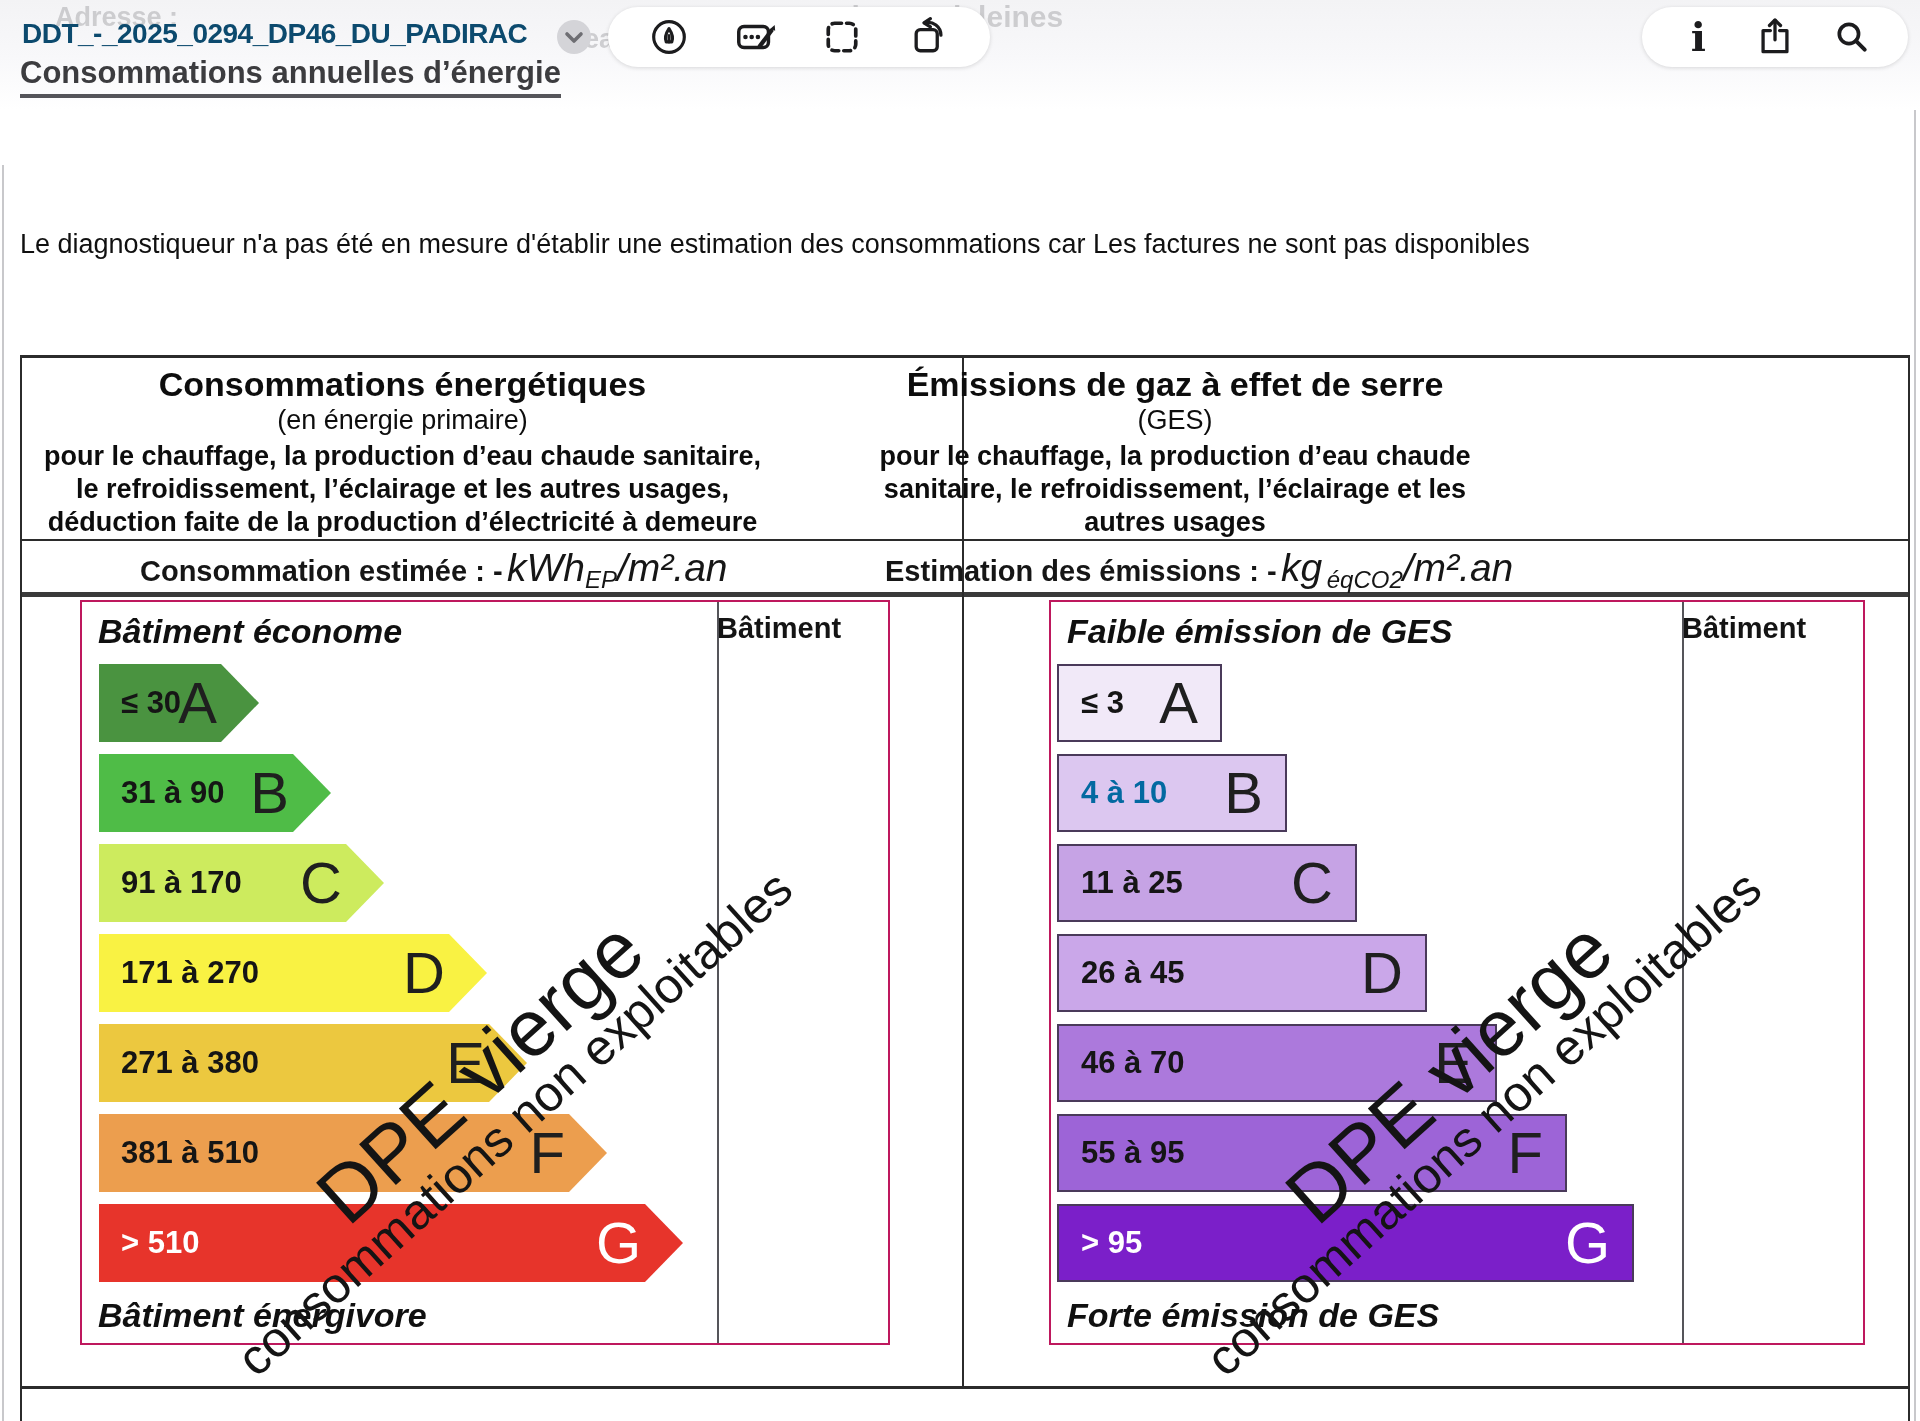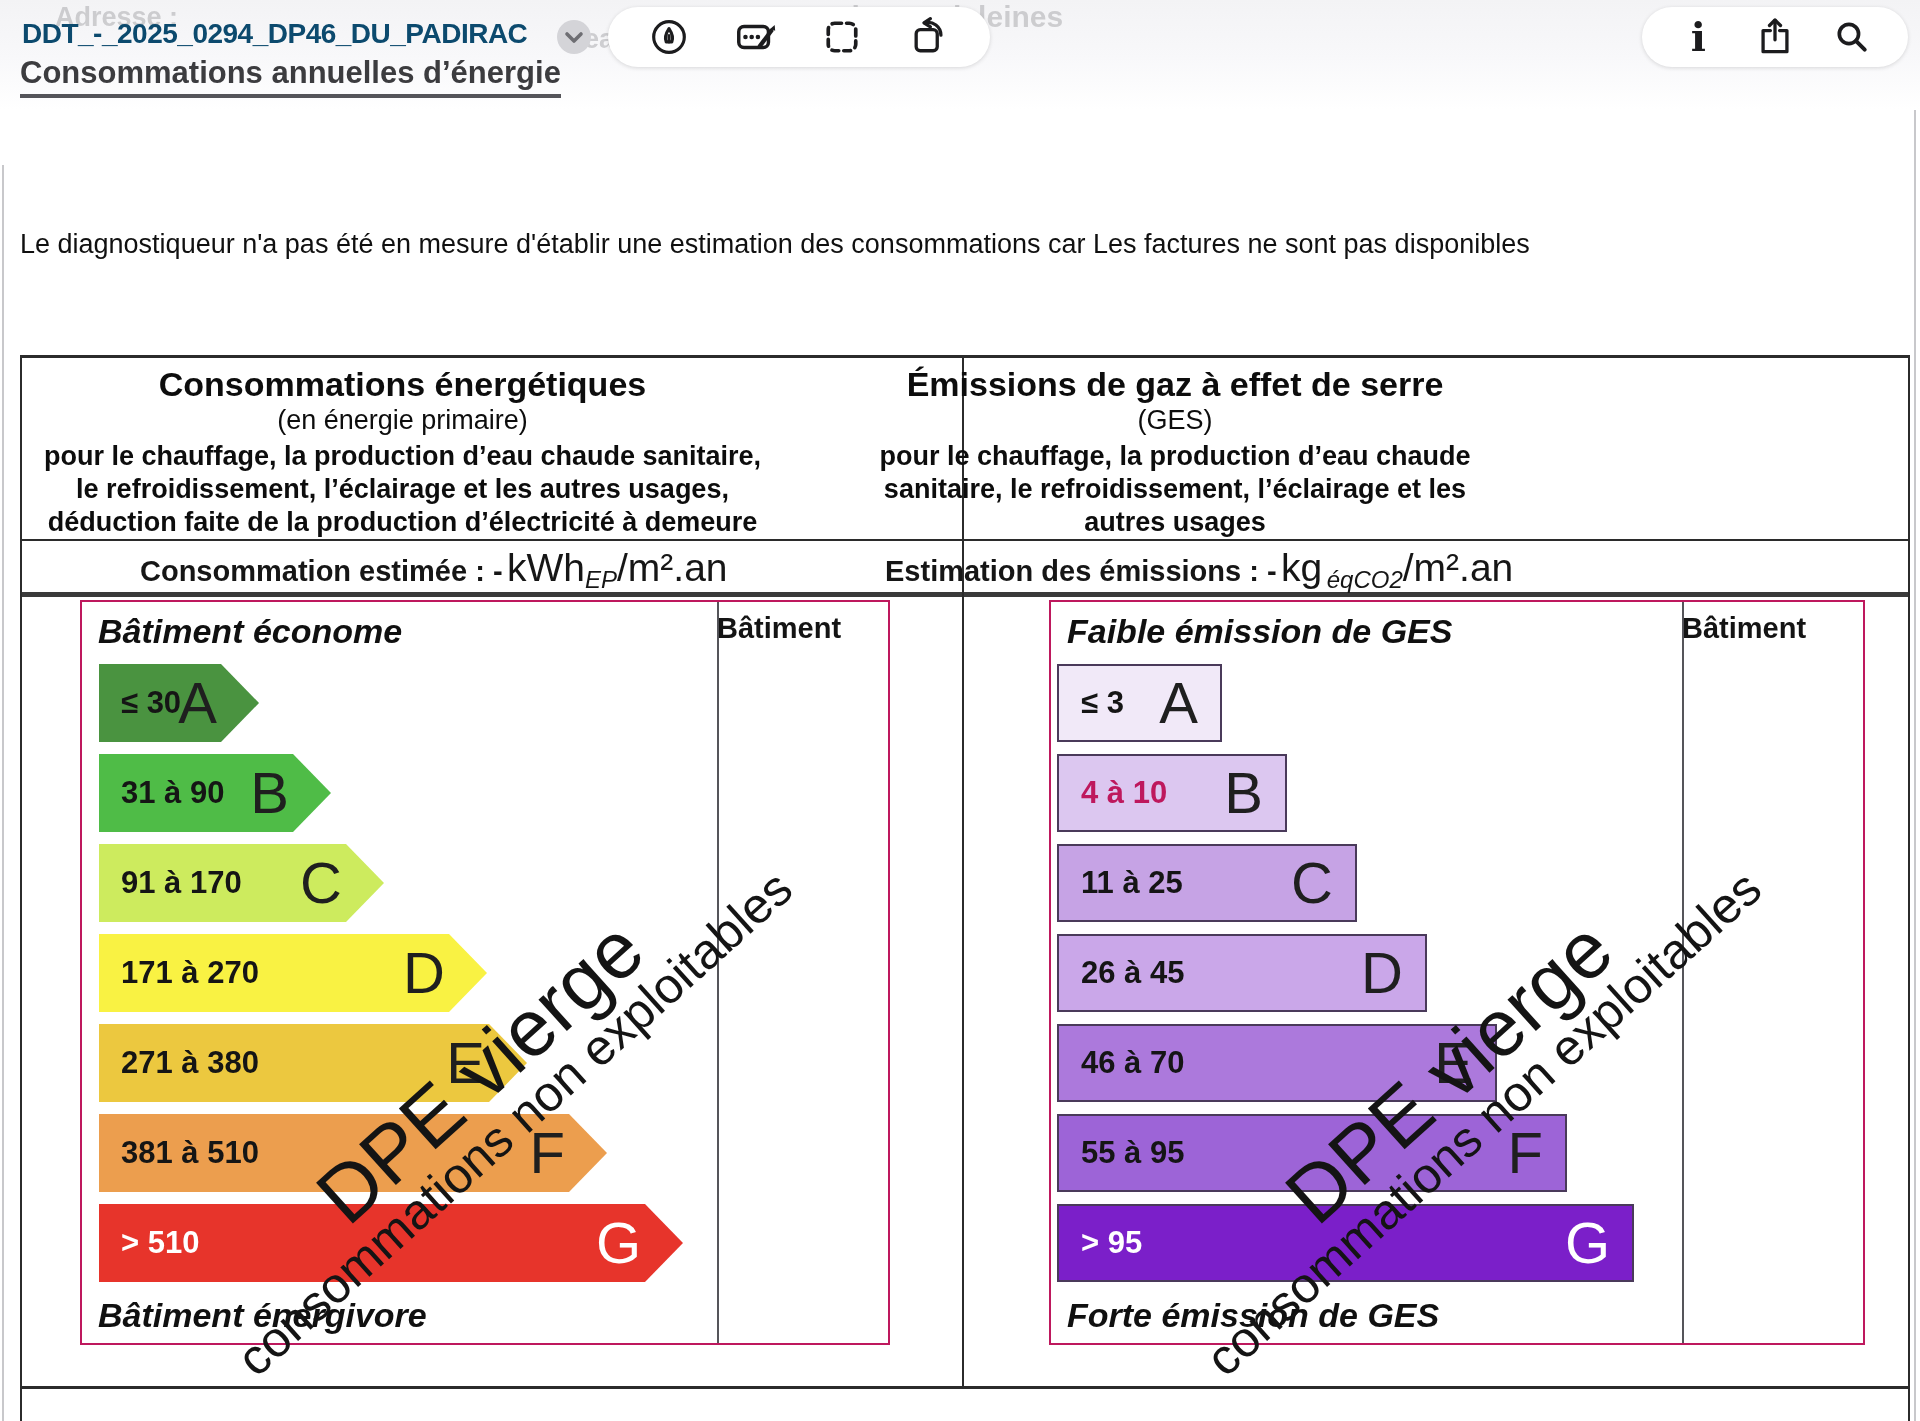--- a/index.html
+++ b/index.html
@@ -31,21 +31,21 @@
   .intro{position:absolute;left:20px;top:229px;font-size:27px;color:#101010;}
 
   .tline{position:absolute;background:#2b2b2b;}
   .hdrcell{position:absolute;text-align:center;color:#0d0d0d;}
   .hdr-title{font-size:34px;font-weight:700;line-height:1.15;}
   .hdr-sub{font-size:27px;line-height:1.25;}
   .hdr-body{font-size:27px;font-weight:700;line-height:1.22;margin-top:2px;}
 
   .estrow{position:absolute;white-space:nowrap;}
   .est-label{font-size:29px;font-weight:700;}
-  .est-unit{font-size:39px;}
+  .est-unit{font-style:italic;font-size:39px;}
   .est-sub{font-style:italic;font-size:24px;position:relative;top:7px;}
 
   
   .chart-box{position:absolute;width:810px;height:745px;border:2px solid #be185d;background:#fff;}
   .box-top-label{position:absolute;left:16px;top:10px;font-size:34px;font-weight:700;font-style:italic;color:#101010;}
   .box-bottom-label{position:absolute;left:16px;bottom:8px;font-size:34px;font-weight:700;font-style:italic;color:#101010;}
   .bat-divider{position:absolute;top:0;bottom:0;width:2px;background:#55555a;}
   .bat-header{position:absolute;top:10px;font-size:29px;font-weight:700;color:#141414;}
   .bars{position:absolute;left:0;top:62px;display:flex;flex-direction:column;gap:12px;}
   .chart-left .bars{padding-left:17px;}
@@ -212,21 +212,21 @@
     <div class="box-top-label">Faible émission de GES</div>
     <div class="bat-divider" style="left:631px;"></div>
     <div class="bat-header" style="left:631px;width:181px;">Bâtiment</div>
 
     <div class="bars">
       <div class="bar rect" style="width: 165px; background: rgb(241, 233, 248);">
         <span class="range" style="color: rgb(21, 21, 21);">≤ 3</span>
         <span class="letter" style="color: rgb(31, 31, 31);">A</span>
       </div>
       <div class="bar rect" style="width: 230px; background: rgb(220, 199, 240);">
-        <span class="range" style="color: #be185d;">4 à 10</span>
+        <span class="range" style="color: #0369a1;">4 à 10</span>
         <span class="letter" style="color: rgb(31, 31, 31);">B</span>
       </div>
       <div class="bar rect" style="width: 300px; background: rgb(198, 163, 229);">
         <span class="range" style="color: rgb(21, 21, 21);">11 à 25</span>
         <span class="letter" style="color: rgb(31, 31, 31);">C</span>
       </div>
       <div class="bar rect" style="width: 370px; background: rgb(202, 167, 233);">
         <span class="range" style="color: rgb(21, 21, 21);">26 à 45</span>
         <span class="letter" style="color: rgb(31, 31, 31);">D</span>
       </div>

